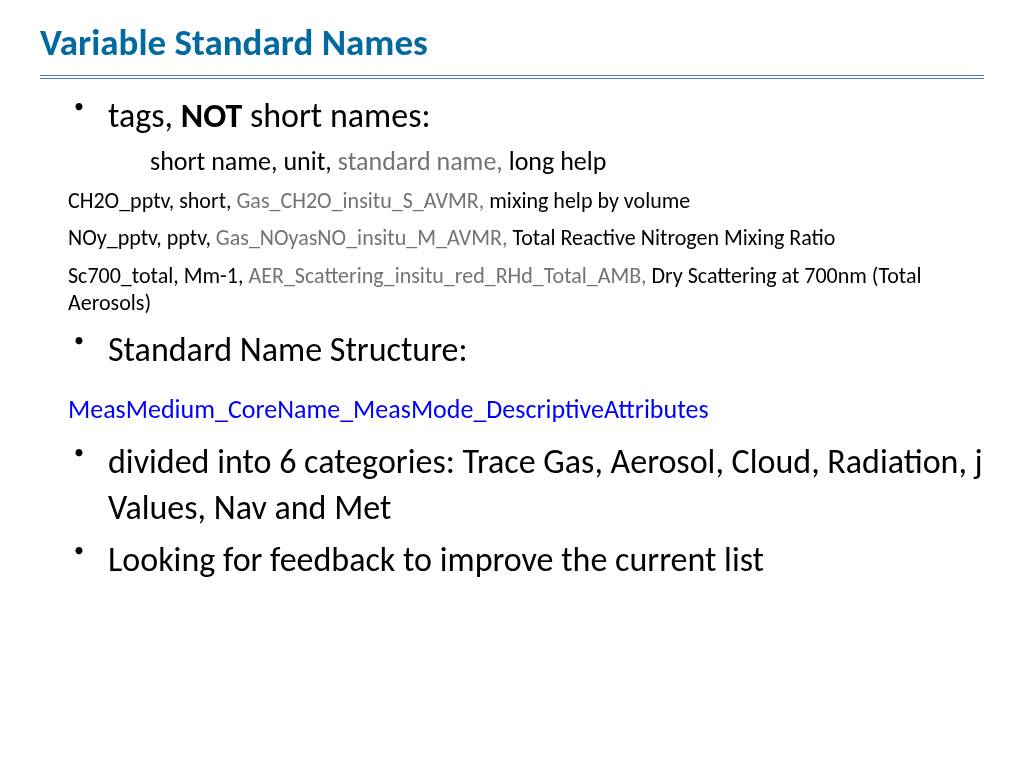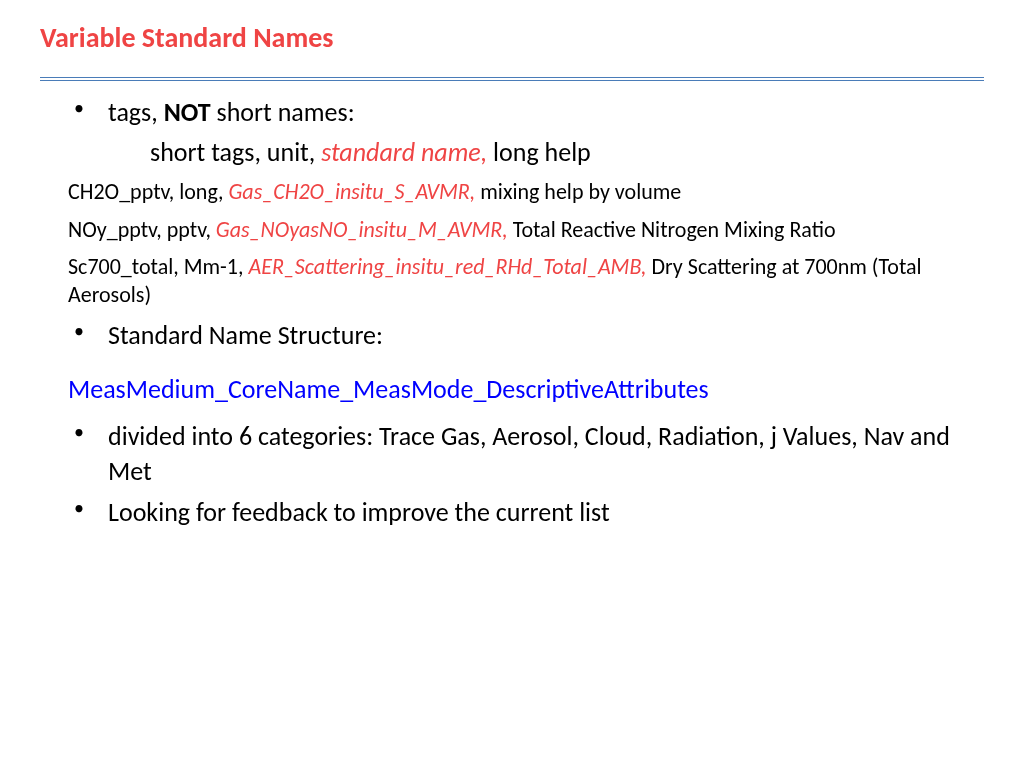--- a/index.html
+++ b/index.html
@@ -10,32 +10,32 @@
       font-family: Calibri, Arial, sans-serif;
       background: #ffffff;
       color: #000000;
       overflow: hidden;
       box-sizing: border-box;
     }
     .slide {
       padding: 20px 40px 20px 40px;
     }
     .title {
-      font-size: 28px;
+      font-size: 37px;
       font-weight: bold;
-      color: #ef4444;
-      margin: 0 0 22px 0;
+      color: #0369a1;
+      margin: 0 0 10px 0;
     }
     .hr-double {
       border: none;
       border-top: 4px double #4a7cb8;
       margin: 0 0 14px 0;
     }
     .bullet-item {
-      font-size: 26px;
+      font-size: 34px;
       color: #000000;
       margin-left: 30px;
       position: relative;
       padding-left: 38px;
       line-height: 1.35;
       margin-bottom: 6px;
     }
     .bullet-item::before {
       content: "•";
       position: absolute;
@@ -45,22 +45,21 @@
     }
     .bold {
       font-weight: bold;
     }
     .indent-line {
       font-size: 26px;
       margin-left: 110px;
       margin-bottom: 10px;
     }
     .blue-italic {
-      color: #ef4444;
-      font-style: italic;
+      color: #737373;
     }
     .example-line {
       font-size: 22px;
       margin-left: 28px;
       line-height: 1.25;
       margin-bottom: 4px;
     }
     .structure-line {
       font-size: 26px;
       color: #0000ff;
@@ -76,25 +75,25 @@
 <div class="slide">
 
   <h1 class="title">Variable Standard Names</h1>
   <hr class="hr-double">
 
   <div class="bullet-item">
     <span>tags, </span><span class="bold">NOT</span><span> short names:</span>
   </div>
 
   <div class="indent-line">
-    <span>short tags, unit, </span><span class="blue-italic">standard name,</span><span> long help</span>
+    <span>short name, unit, </span><span class="blue-italic">standard name,</span><span> long help</span>
   </div>
 
   <div class="example-line">
-    <span>CH2O_pptv, long, </span><span class="blue-italic">Gas_CH2O_insitu_S_AVMR,</span><span> mixing help by volume</span>
+    <span>CH2O_pptv, short, </span><span class="blue-italic">Gas_CH2O_insitu_S_AVMR,</span><span> mixing help by volume</span>
   </div>
   <div class="spacer-sm"></div>
   <div class="example-line">
     <span>NOy_pptv, pptv, </span><span class="blue-italic">Gas_NOyasNO_insitu_M_AVMR,</span><span> Total Reactive Nitrogen Mixing Ratio</span>
   </div>
   <div class="spacer-sm"></div>
   <div class="example-line">
     <span>Sc700_total, Mm-1, </span><span class="blue-italic">AER_Scattering_insitu_red_RHd_Total_AMB,</span><span> Dry Scattering at 700nm (Total Aerosols)</span>
   </div>
   <div class="spacer-sm"></div>

